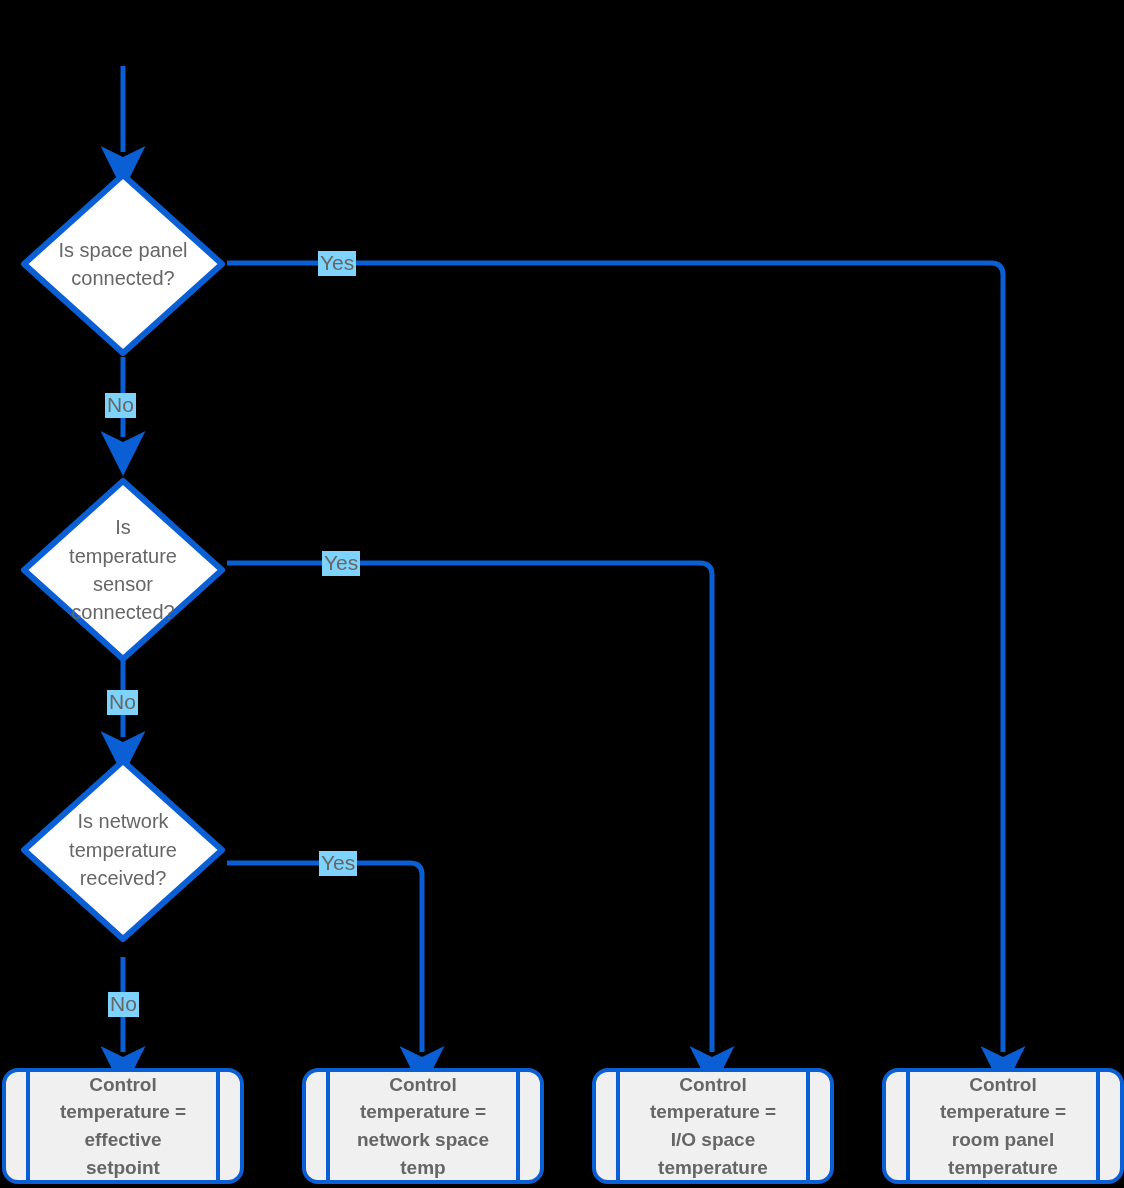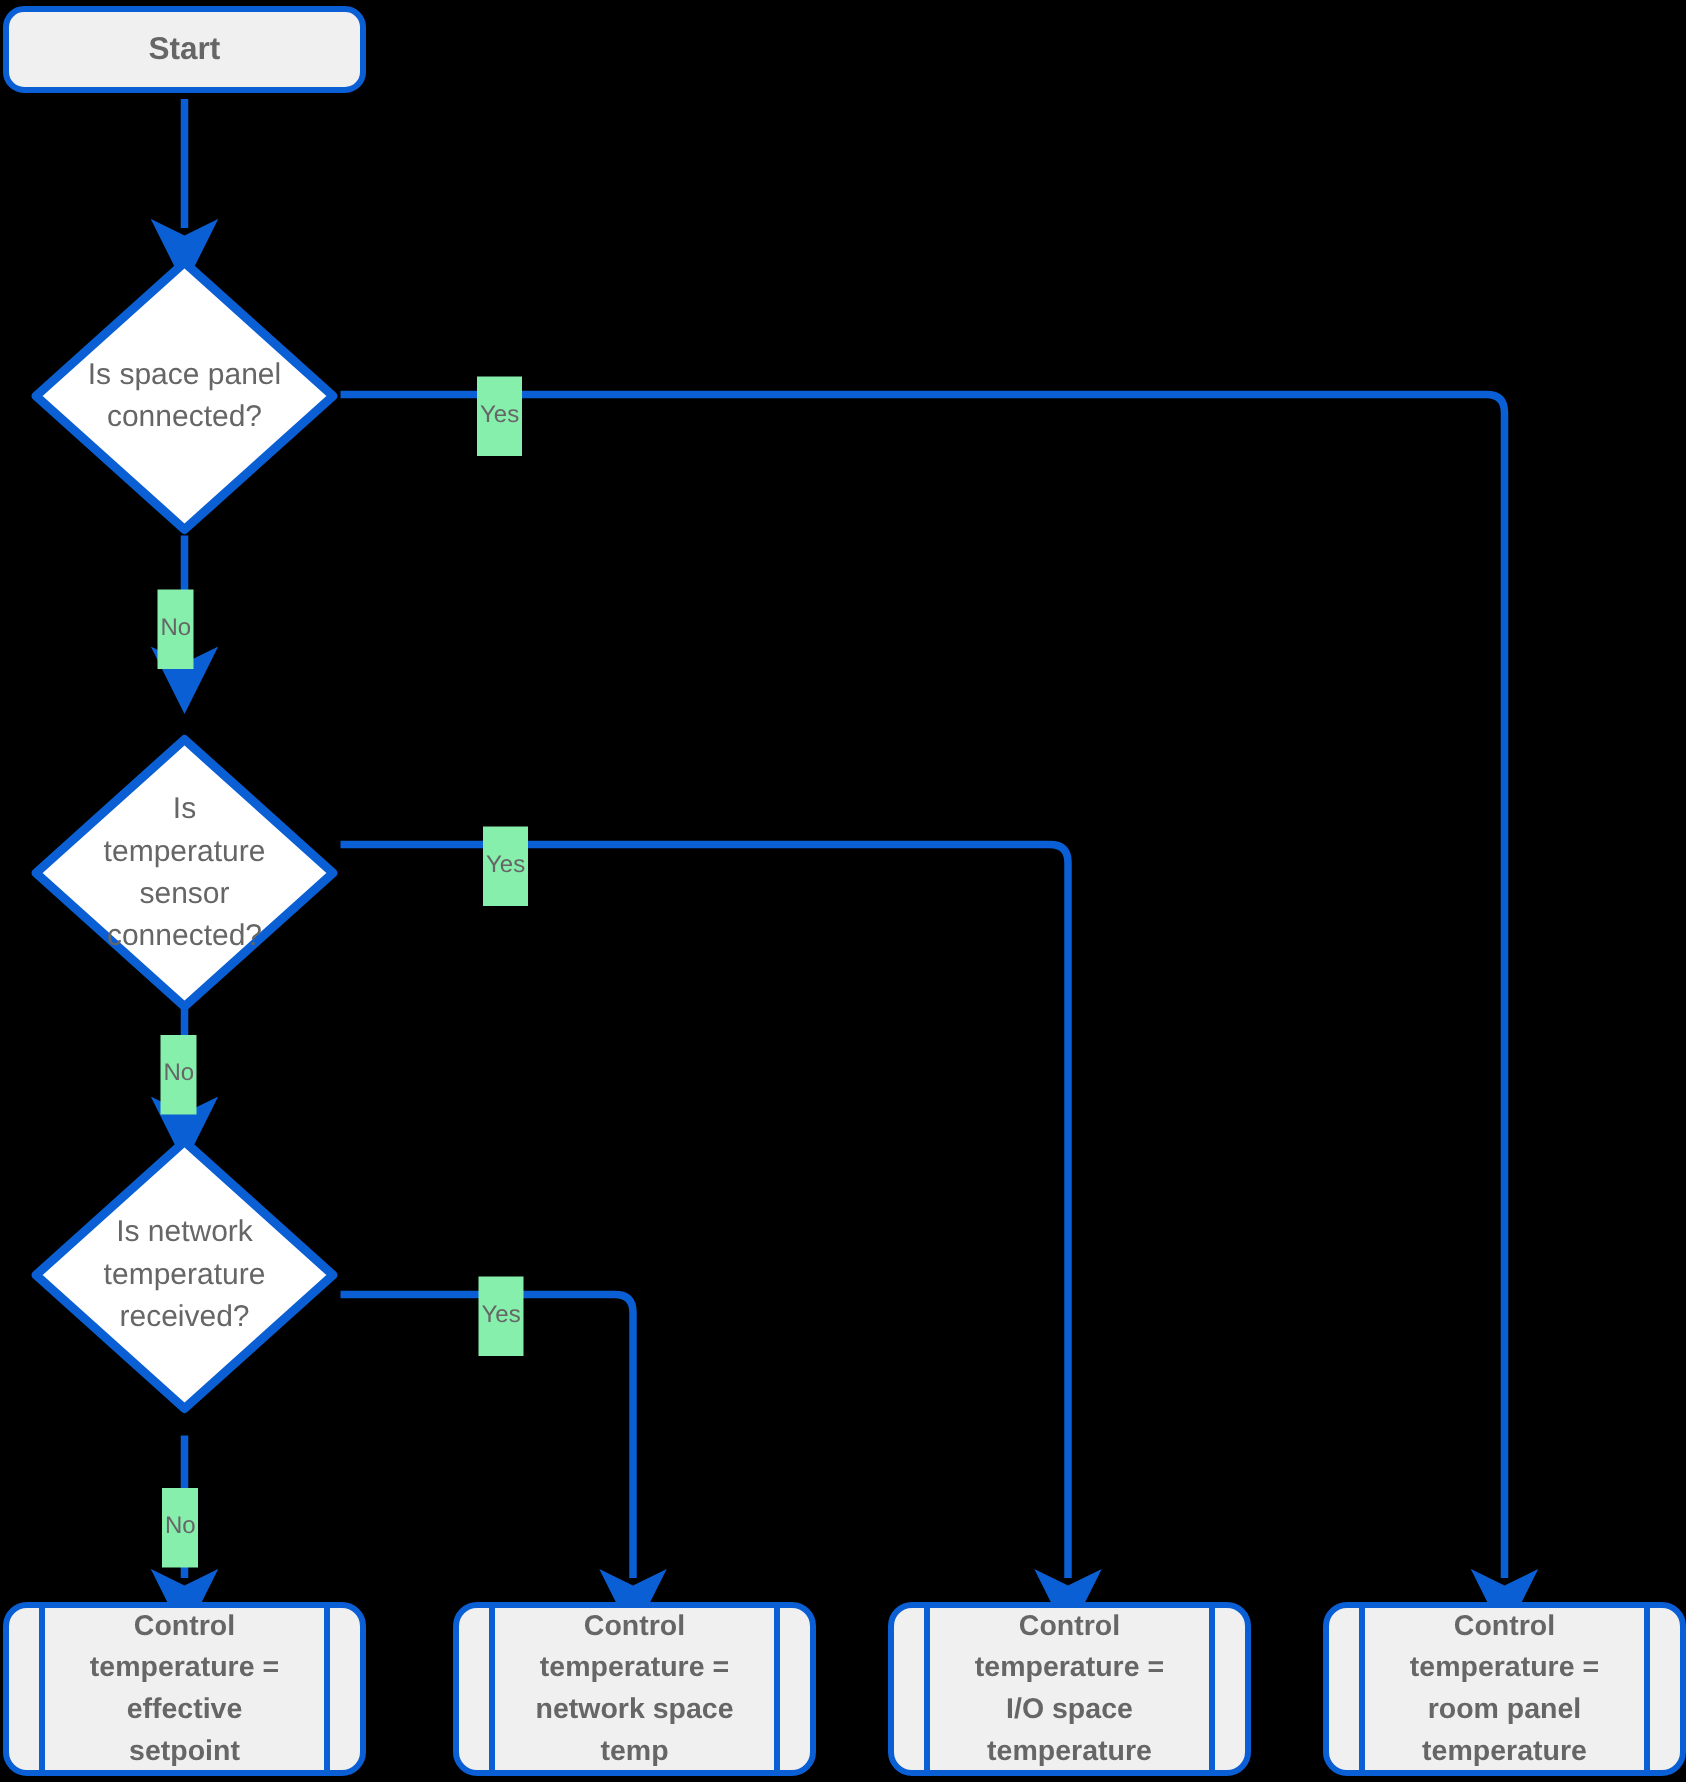--- a/index.html
+++ b/index.html
@@ -101,25 +101,25 @@
     color: #666666;
     font-weight: bold;
     font-size: 19px;
     line-height: 1.45;
     white-space: pre-line;
   }
 
   
   .edge-label {
     position: absolute;
-    background: #86efac;
-    color: #666666;
-    font-size: 16px;
+    background: #7dd3fc;
+    color: #666666;
+    font-size: 21px;
     line-height: 1.18;
-    padding: 17px 2px;
+    padding: 0 2px;
     white-space: nowrap;
   }
 </style>
 </head>
 <body>
 
 <div id="canvas">
 
   <svg id="edges" viewBox="0 0 1124 1188" xmlns="http://www.w3.org/2000/svg">
     <defs>
@@ -139,33 +139,30 @@
       <path d="M123,957 L123,1052" marker-end="url(#arrowhead)"></path>
 
       <path d="M227,263 L991,263 Q1003,263 1003,275 L1003,1052" marker-end="url(#arrowhead)"></path>
 
       <path d="M227,563 L700,563 Q712,563 712,575 L712,1052" marker-end="url(#arrowhead)"></path>
 
       <path d="M227,863 L410,863 Q422,863 422,875 L422,1052" marker-end="url(#arrowhead)"></path>
     </g>
   </svg>
 
-  <div class="start-box" style="left:2px; top:4px; width:242px; height:58px;">
-    <span>Start</span>
-  </div>
 
   <div class="diamond-wrap" style="left:19px; top:170px; width:208px; height:188px;">
     <svg class="diamond-shape" viewBox="0 0 208 188" xmlns="http://www.w3.org/2000/svg">
       <path d="M104,5 L203,94 L104,183 L5,94 Z" fill="#FFFFFF" stroke="#0B5FD4" stroke-width="6" stroke-linejoin="round"></path>
     </svg>
     <div class="diamond-label">Is space panel
 connected?</div>
   </div>
 
-  <div class="diamond-wrap" style="left:19px; top:488px; width:208px; height:188px;">
+  <div class="diamond-wrap" style="left:19px; top:476px; width:208px; height:188px;">
     <svg class="diamond-shape" viewBox="0 0 208 188" xmlns="http://www.w3.org/2000/svg">
       <path d="M104,5 L203,94 L104,183 L5,94 Z" fill="#FFFFFF" stroke="#0B5FD4" stroke-width="6" stroke-linejoin="round"></path>
     </svg>
     <div class="diamond-label">Is
 temperature
 sensor
 connected?</div>
   </div>
 
   <div class="diamond-wrap" style="left:19px; top:756px; width:208px; height:188px;">

